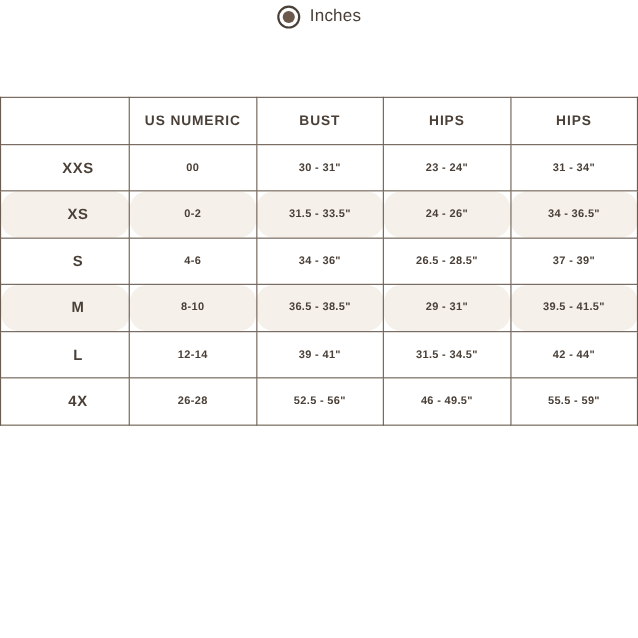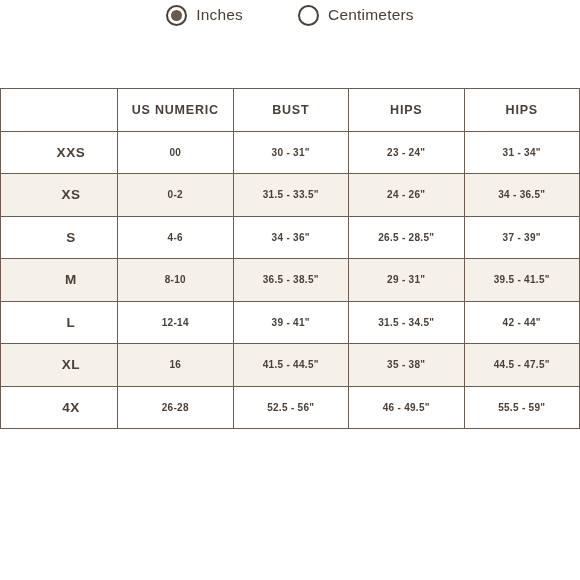--- a/index.html
+++ b/index.html
@@ -99,20 +99,21 @@
   .size-table th {
     font-size: 12.5px;
     letter-spacing: 0.8px;
   }
 
   .col-size   { width: 117px; }
   .col-data   { width: 115.5px; }
 
   tr.alt td {
     background: #f5f0ea;
+    border-radius: 16px;
   }
 
   td.size-cell {
     font-size: 13.5px;
     letter-spacing: 0.6px;
     padding-left: 24px;
   }
 </style>
 </head>
 <body>
@@ -121,26 +122,20 @@
 
   <div class="unit-toggle">
 
     <div class="unit-option">
       <span class="radio">
         <span class="dot"></span>
       </span>
       <span class="unit-label">Inches</span>
     </div>
 
-    <div class="unit-option">
-      <span class="radio off">
-        <span class="dot"></span>
-      </span>
-      <span class="unit-label">Centimeters</span>
-    </div>
 
   </div>
 
   <table class="size-table">
     <colgroup>
       <col class="col-size">
       <col class="col-data">
       <col class="col-data">
       <col class="col-data">
       <col class="col-data">
@@ -183,27 +178,20 @@
         <td>29 - 31"</td>
         <td>39.5 - 41.5"</td>
       </tr>
       <tr>
         <td class="size-cell">L</td>
         <td>12-14</td>
         <td>39 - 41"</td>
         <td>31.5 - 34.5"</td>
         <td>42 - 44"</td>
       </tr>
-      <tr class="alt">
-        <td class="size-cell">XL</td>
-        <td>16</td>
-        <td>41.5 - 44.5"</td>
-        <td>35 - 38"</td>
-        <td>44.5 - 47.5"</td>
-      </tr>
       <tr>
         <td class="size-cell">4X</td>
         <td>26-28</td>
         <td>52.5 - 56"</td>
         <td>46 - 49.5"</td>
         <td>55.5 - 59"</td>
       </tr>
     </tbody>
   </table>
 

